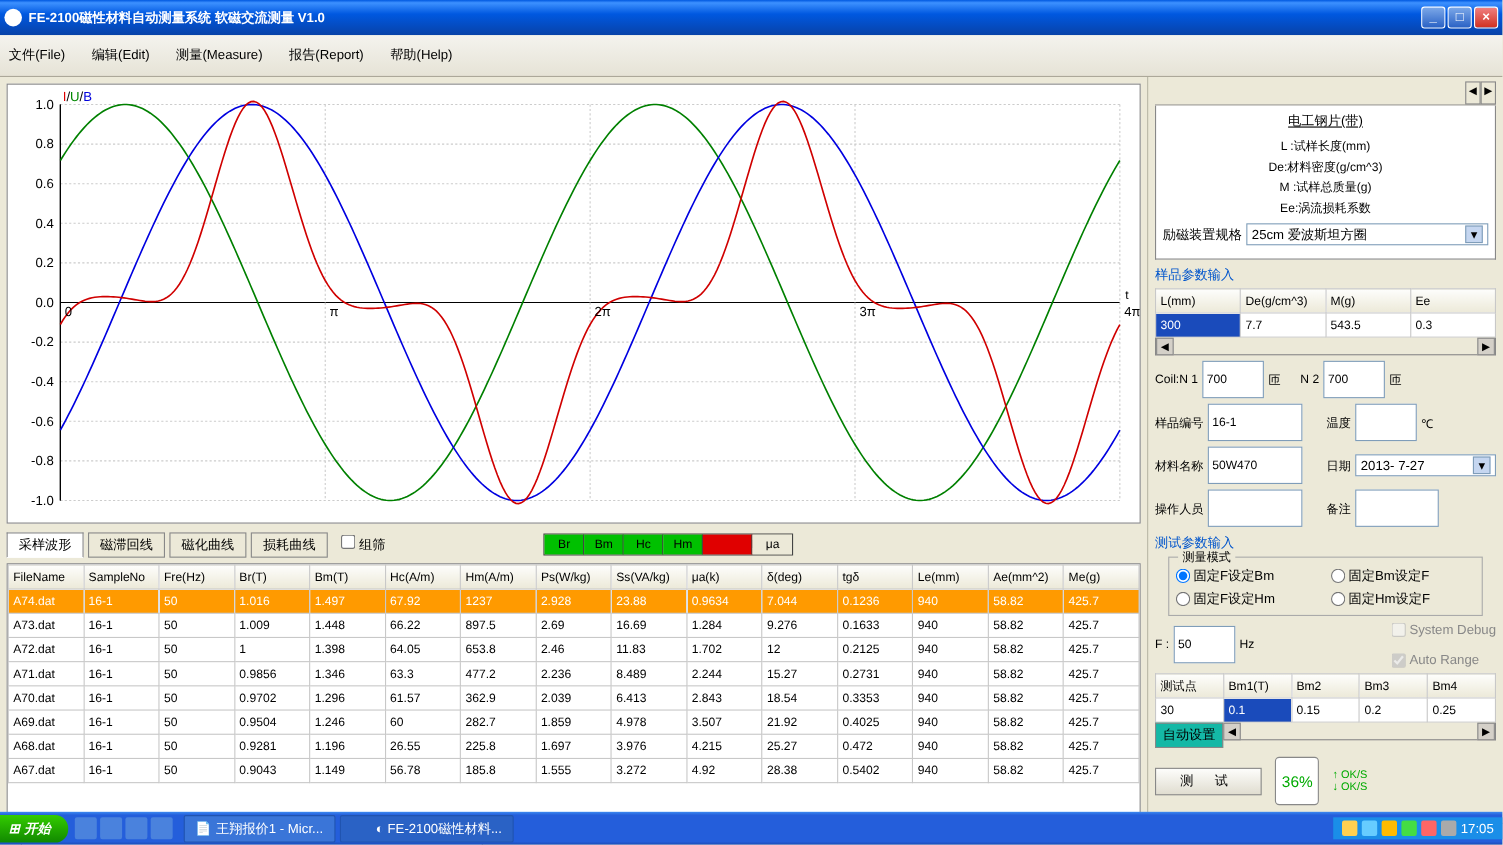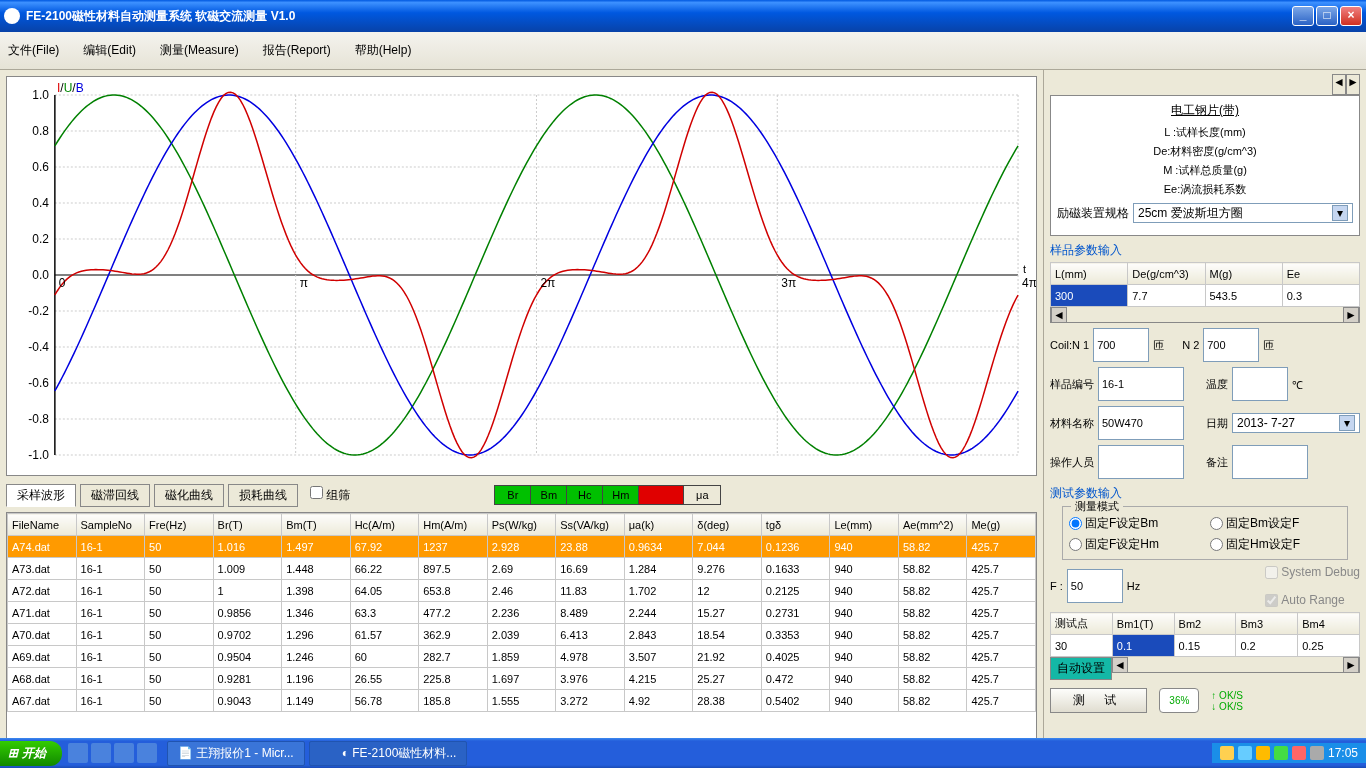--- a/index.html
+++ b/index.html
@@ -76,21 +76,21 @@
 .form-row input[type=text] { border:1px solid #7f9db9; height:34px; padding:0 3px; font-size:11px; }
 .unit { font-size:11px; }
 
 .group-box { border:1px solid #aaa; padding:8px 6px 6px; margin:4px 12px; position:relative; }
 .group-box .gtitle { position:absolute; top:-8px; left:8px; background:#ece9d8; padding:0 4px; font-size:11px; }
 .radio-grid { display:grid; grid-template-columns:1fr 1fr; gap:4px 10px; }
 .radio-item { font-size:11px; display:flex; align-items:center; gap:3px; }
 
 .test-btn-row { display:flex; align-items:center; gap:12px; margin-top:8px; }
 .test-btn { padding:3px 22px; border:1px solid #888; background:linear-gradient(to bottom,#fdfdfb,#e0ddd0); cursor:pointer; letter-spacing:8px; }
-.gauge { width:40px; height:25px; border:1px solid #888; background:#fff; border-radius:4px; display:flex; align-items:center; justify-content:center; color:#0a0; font-size:10px; }
+.gauge { width:40px; height:44px; border:1px solid #888; background:#fff; border-radius:4px; display:flex; align-items:center; justify-content:center; color:#0a0; font-size:14px; }
 .okrate { font-size:10px; color:#0a0; }
 
 .taskbar { position:absolute; bottom:0; left:0; right:0; height:30px; background: linear-gradient(to bottom,#3c8af0 0%,#245edb 10%,#245edb 90%,#1a4bb5 100%); display:flex; align-items:center; color:#fff; }
 .start { background:linear-gradient(to bottom,#3c0,#180); padding:4px 16px 4px 8px; border-radius:0 12px 12px 0; font-weight:bold; font-style:italic; display:flex; align-items:center; gap:4px; }
 .task-item { margin-left:4px; padding:3px 10px; background:#3a75d8; border:1px solid #2054b0; border-radius:2px; font-size:11px; max-width:160px; white-space:nowrap; overflow:hidden; cursor:pointer; }
 .quick { display:flex; gap:3px; margin:0 6px; }
 .quick span { width:20px; height:20px; background:#4a82dd; border-radius:2px; cursor:pointer; }
 .tray { margin-left:auto; background:#1a8ee8; padding:3px 8px; display:flex; align-items:center; gap:4px; font-size:11px; }
 .tray span.icon { width:14px; height:14px; background:#ffd050; border-radius:2px; }
 

